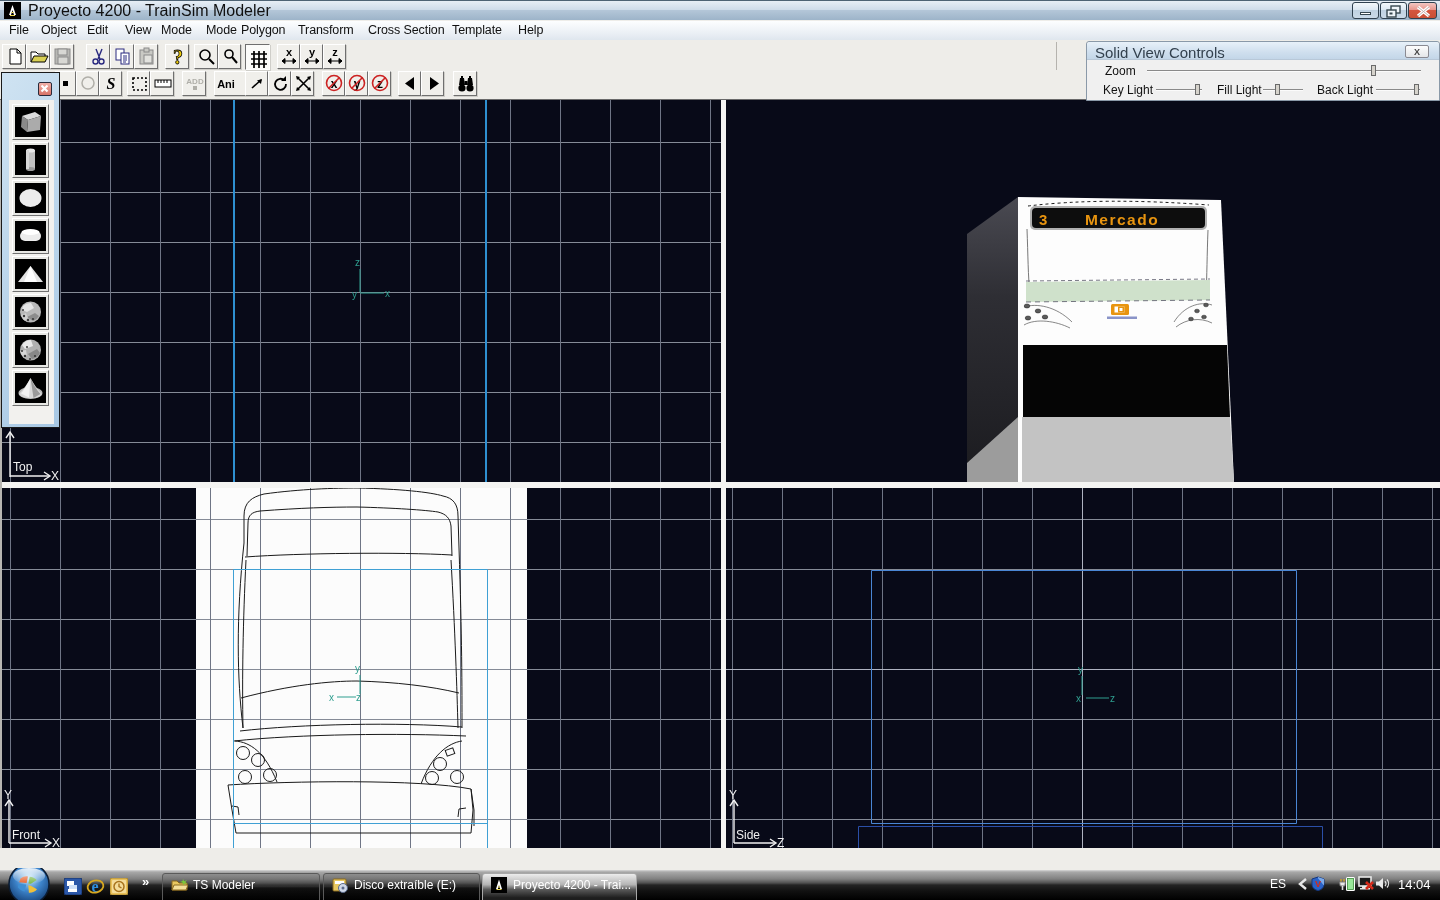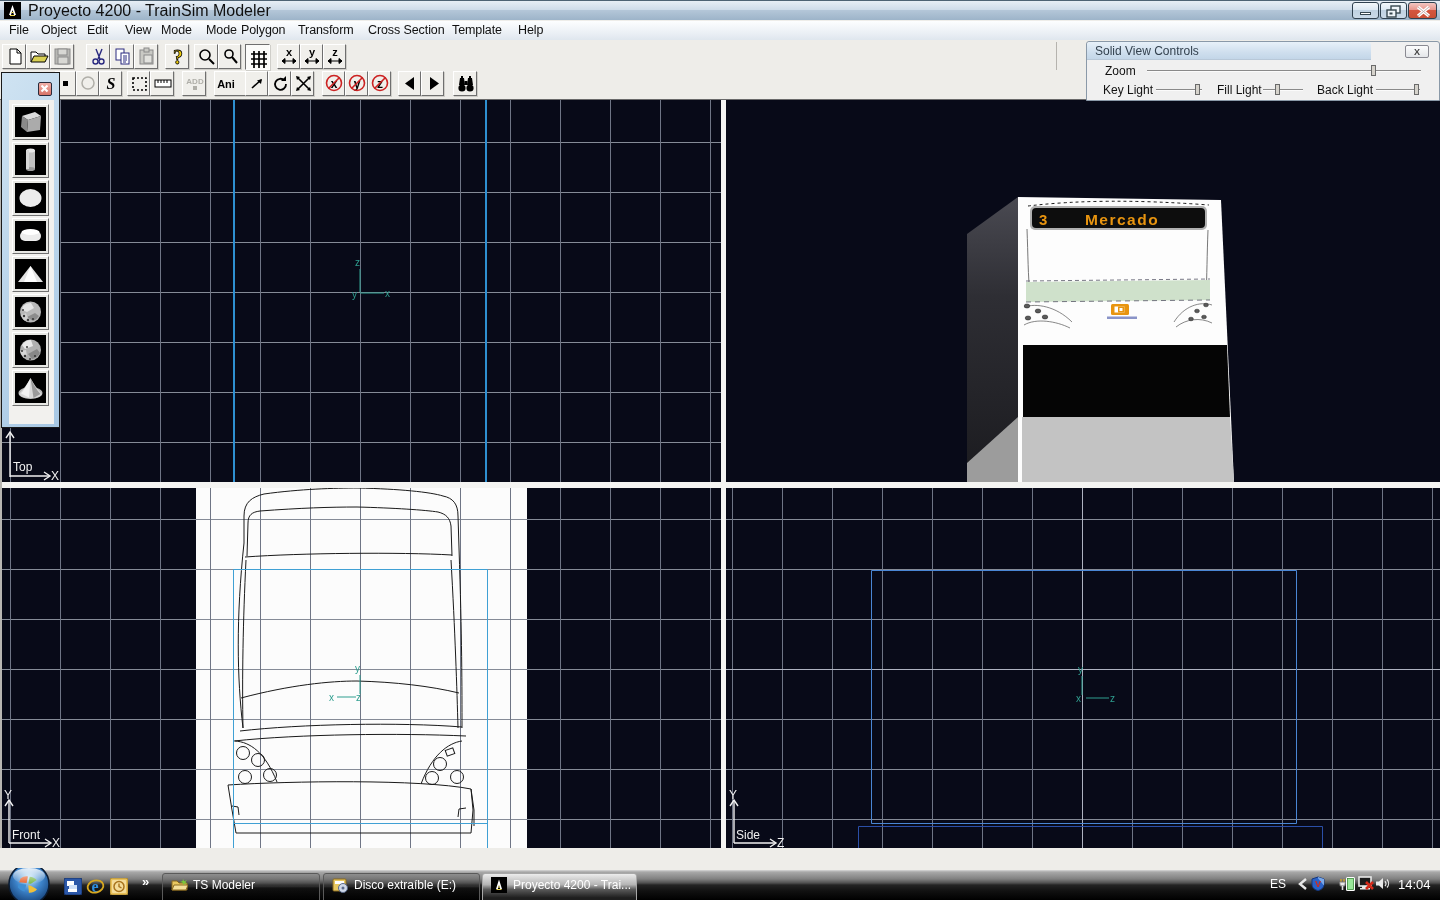--- a/index.html
+++ b/index.html
@@ -29,21 +29,21 @@
 #vpBR{left:726px;top:488px;width:714px;height:360px}
 #splitV{left:721px;top:100px;width:5px;height:748px;background:#f4f4f2}
 #splitH{left:0;top:482px;width:1440px;height:6px;background:#f4f4f2}
 .grid{background-image:linear-gradient(90deg,#6f7585 1px,transparent 1px),linear-gradient(#858b97 1px,transparent 1px);background-size:50px 50px}
 
 #palette{left:1px;top:72px;width:59px;height:356px;background:linear-gradient(120deg,#cfe3f2,#a8c8e4);border:1px solid #1a1a1a}
 .pbtn{position:absolute;left:10px;width:37px;height:36px;background:#e8e8e4;border:1px solid;border-color:#ffffff #707070 #707070 #ffffff}
 .pbtn .blk{position:absolute;left:2px;top:2px;width:31px;height:30px;background:#000}
 
 #svc{left:1086px;top:41px;width:354px;height:60px;background:#f0f0f0;border:1px solid #8a99a8;border-radius:3px 3px 0 0}
-#svcTitle{left:0;top:0;width:284px;height:18px;background:linear-gradient(#e8f1f9,#cfdfee 60%,#c3d6e8);border-bottom:1px solid #b8c8d8;font-size:12px;color:#33414e;border-radius:3px 3px 0 0}
+#svcTitle{left:0;top:0;width:352px;height:18px;background:linear-gradient(#e8f1f9,#cfdfee 60%,#c3d6e8);border-bottom:1px solid #b8c8d8;font-size:15px;color:#33414e;border-radius:3px 3px 0 0}
 .svclbl{position:absolute;font-size:12px;color:#111}
 .track{position:absolute;height:2px;background:#8a8a8a;border-bottom:1px solid #fbfbfb}
 .thumb{position:absolute;width:5px;height:11px;background:#d6d3cc;border:1px solid #6a6a6a}
 
 #statusbar{left:0;top:848px;width:1440px;height:22px;background:#f1f0ee;border-top:1px solid #9a9a9a;font-size:12px;color:#111}
 
 #taskbar{left:0;top:870px;width:1440px;height:30px;background:linear-gradient(#d8d8d8 0,#a8a8a8 2px,#808080 9px,#505050 13px,#242424 15px,#111 21px,#000 30px)}
 .tkbtn{position:absolute;top:873px;height:30px;border:1px solid #5a5a5a;border-radius:3px;background:linear-gradient(rgba(130,130,130,.55),rgba(60,60,60,.4) 45%,rgba(10,10,10,.5) 50%,rgba(0,0,0,.6));color:#fff;font-size:12px}
 .tkbtn.active{background:linear-gradient(#ececec,#b4b4b4 38%,#5a5a5a 55%,#1e1e1e 85%);border-color:#a8a8a8}
 .tklbl{position:absolute;left:30px;top:4px;white-space:nowrap}

